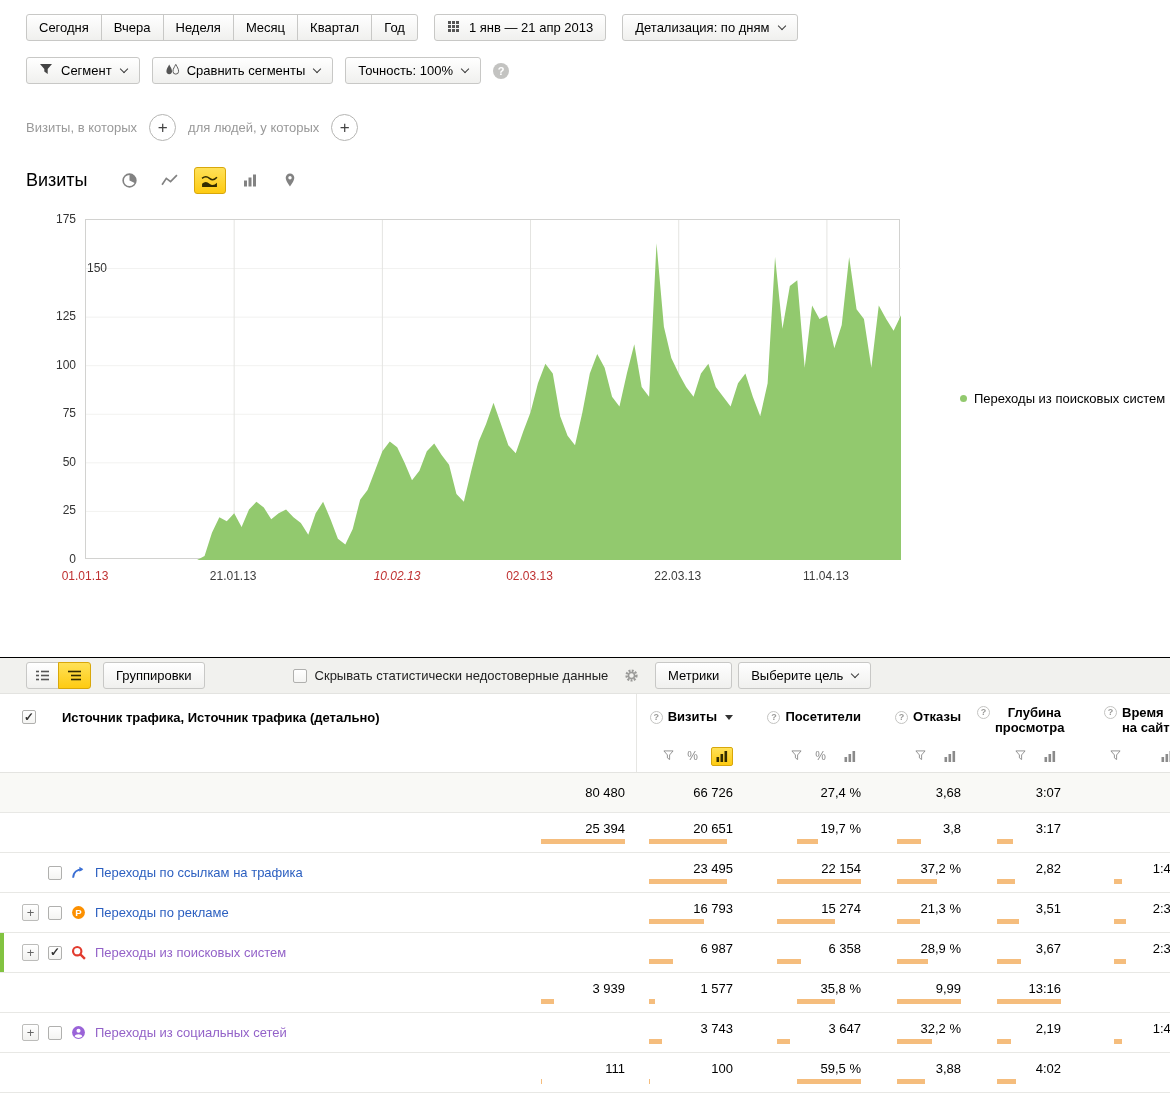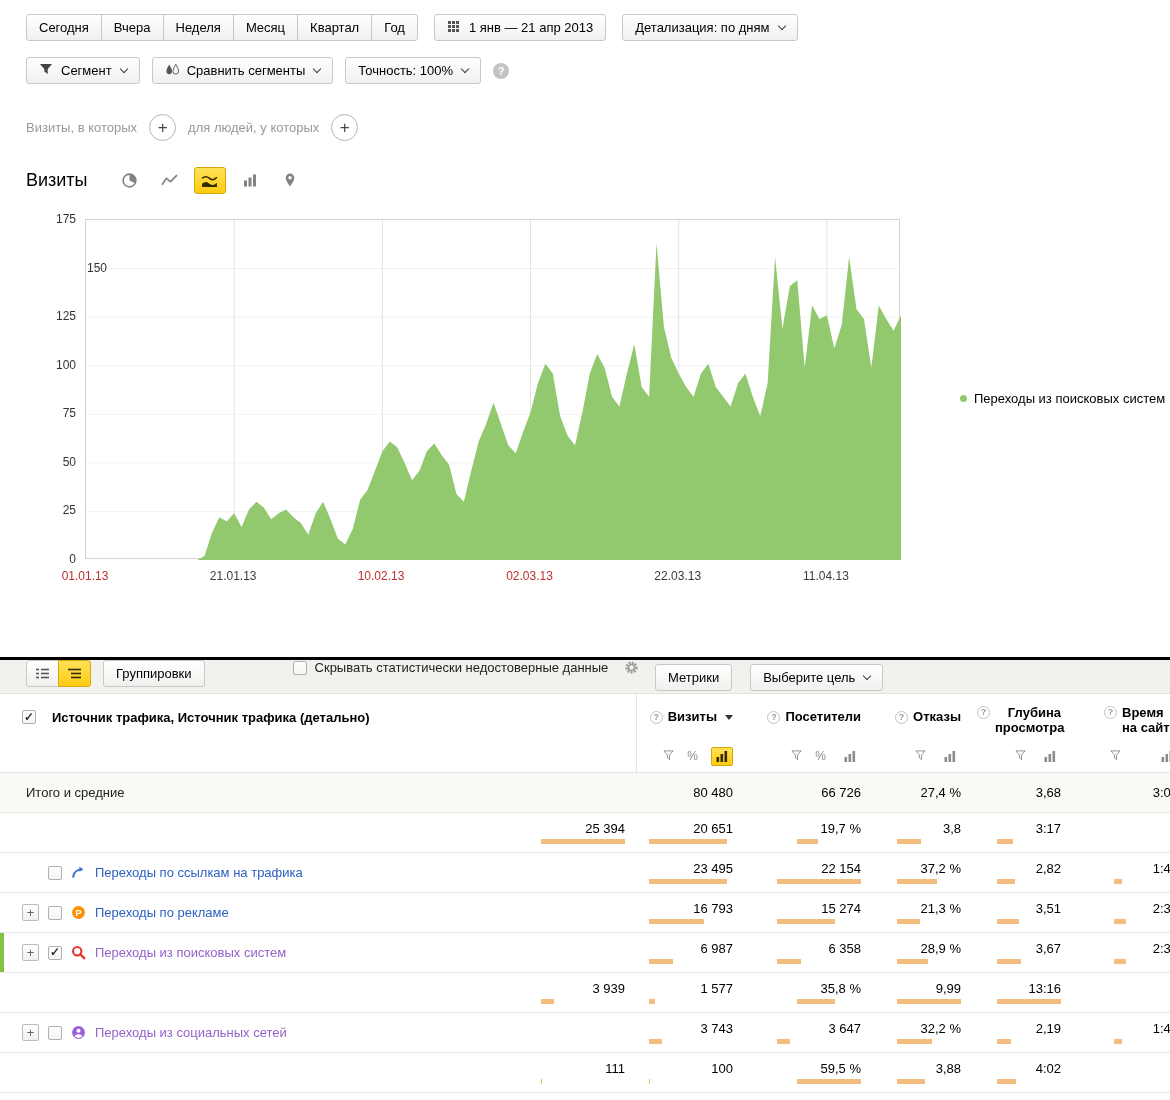--- a/index.html
+++ b/index.html
@@ -35,33 +35,33 @@
   .chart-wrap { position:relative; margin-top:24px; height:380px; }
   .plot { position:absolute; left:85px; top:0; width:815px; height:340px; border:1px solid #d2d2d0; background:#fff; }
   .plot svg { position:absolute; left:0; top:0; }
   .ytick { position:absolute; left:0; width:76px; text-align:right; font-size:12px; color:#333; }
   .xtick { position:absolute; top:350px; width:68px; text-align:center; font-size:12px; color:#3c3c3c; }
   .xtick.red { color:#bf3030; }
   .legend { position:absolute; left:960px; top:172px; display:flex; align-items:center; gap:7px; font-size:13px; }
   .legend .dot { width:7px; height:7px; border-radius:50%; }
   
   .table-section { margin-top:58px; }
-  .tbar { position:relative; height:37px; background:#f1f1ee; border-top:3px solid #000000; border-bottom:1px solid #e3e3e0; display:flex; align-items:flex-start; padding-left:26px; }
+  .tbar { position:relative; height:37px; background:#f1f1ee; border-top:1px solid #000000; border-bottom:1px solid #e3e3e0; display:flex; align-items:center; padding-left:26px; }
   .tbar .grp { margin-left:12px; }
   .hide-group { display:flex; align-items:center; gap:8px; margin-left:88px; color:#222; }
   .gear { margin-left:8px; cursor:pointer; display:inline-flex; }
-  .tbar-right { position:absolute; left:655px; top:4px; display:flex; gap:18px; }
+  .tbar-right { position:absolute; left:655px; top:4px; display:flex; gap:6px; }
   
   .cb { width:14px; height:14px; border:1px solid #b0b0ae; border-radius:2px; background:linear-gradient(#fff,#f4f4f2); display:inline-flex; align-items:center; justify-content:center; cursor:pointer; flex:0 0 auto; }
   .cb.checked::after { content:"✓"; font-size:12px; font-weight:bold; color:#333; margin-top:-1px; }
   
   .grid { display:grid; grid-template-columns:637px 108px 128px 100px 100px 117px; width:1190px; }
   .thead .labcell { border-right:1px solid #e6e6e3; }
   .hrow { height:46px; align-items:center; }
-  .hrow .labcell { display:flex; align-items:center; gap:16px; padding-left:22px; height:100%; }
+  .hrow .labcell { display:flex; align-items:center; gap:26px; padding-left:22px; height:100%; }
   .dim-title { font-weight:bold; }
   .mhead { display:flex; justify-content:flex-end; align-items:center; gap:5px; padding-right:12px; font-weight:bold; }
   .mhead .txt { text-align:right; line-height:1.15; }
   .q-icon { width:13px; height:13px; border:1px solid #c4c4c2; border-radius:50%; color:#9a9a98; font-size:9px; display:inline-flex; align-items:center; justify-content:center; background:#fff; flex:0 0 auto; }
   .sort-tri { width:0; height:0; border-left:4px solid transparent; border-right:4px solid transparent; border-top:5px solid #333; margin-left:3px; }
   .subrow { height:33px; align-items:center; border-bottom:1px solid #e4e4e1; }
   .subrow .labcell { height:100%; border-right:1px solid #e6e6e3; }
   .ficons { display:flex; justify-content:flex-end; align-items:center; gap:13px; padding-right:12px; color:#8b8b8b; }
   .pct { font-size:12px; color:#8b8b8b; }
   .minibars-box { width:22px; height:19px; display:inline-flex; align-items:center; justify-content:center; border-radius:2px; }
@@ -211,21 +211,21 @@
 <div class="ytick" style="top: 333px;">0</div>
     <div class="ytick" style="top: 284.429px;">25</div>
     <div class="ytick" style="top: 235.857px;">50</div>
     <div class="ytick" style="top: 187.286px;">75</div>
     <div class="ytick" style="top: 138.714px;">100</div>
     <div class="ytick" style="top: 90.1429px;">125</div>
     <div class="ytick" style="top: 41.5714px; margin-left: 31px;">150</div>
     <div class="ytick" style="top: -7px;">175</div>
     <div class="xtick red" style="left: 51px;">01.01.13</div>
     <div class="xtick" style="left: 199.182px;">21.01.13</div>
-    <div class="xtick red" style="left: 347px;">10.02.13</div>
+    <div class="xtick red" style="left: 363px; font-style: italic;">10.02.13</div>
     <div class="xtick red" style="left: 495.545px;">02.03.13</div>
     <div class="xtick" style="left: 643.727px;">22.03.13</div>
     <div class="xtick" style="left: 791.909px;">11.04.13</div>
   </div>
 
 <div class="table-section">
 
   <div class="tbar">
     <div class="seg">
       <button class="btn icon-btn">
@@ -358,23 +358,20 @@
           <svg width="12" height="11" viewBox="0 0 12 11">
             <rect x="0.5" y="6" width="2.6" height="5" fill="#8b8b8b"></rect>
             <rect x="4.5" y="3" width="2.6" height="8" fill="#8b8b8b"></rect>
             <rect x="8.5" y="0" width="2.6" height="11" fill="#8b8b8b"></rect>
           </svg>
         </span>
     </div>
   </div>
 
   <div class="grid trow totals">
-    <div class="labcell">
-        <span>Итого и средние</span>
-      </div>
     <div class="num">
         <span>80 480</span>
       </div>
     <div class="num">
         <span>66 726</span>
       </div>
     <div class="num">
         <span>27,4 %</span>
       </div>
     <div class="num">

